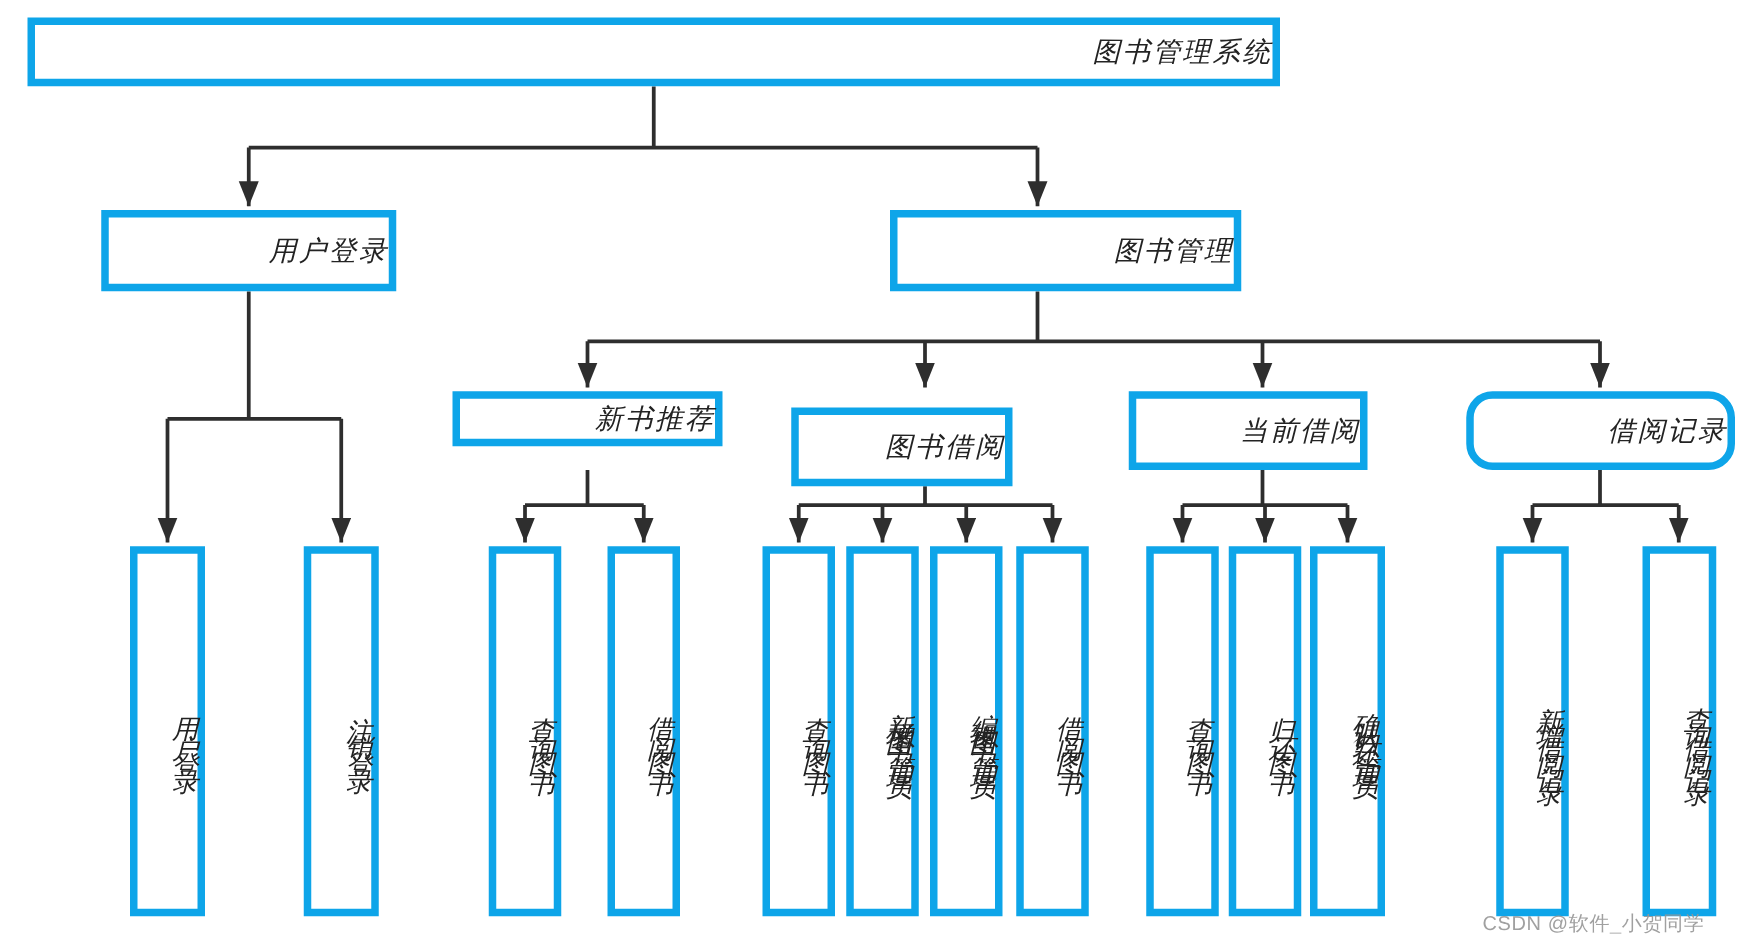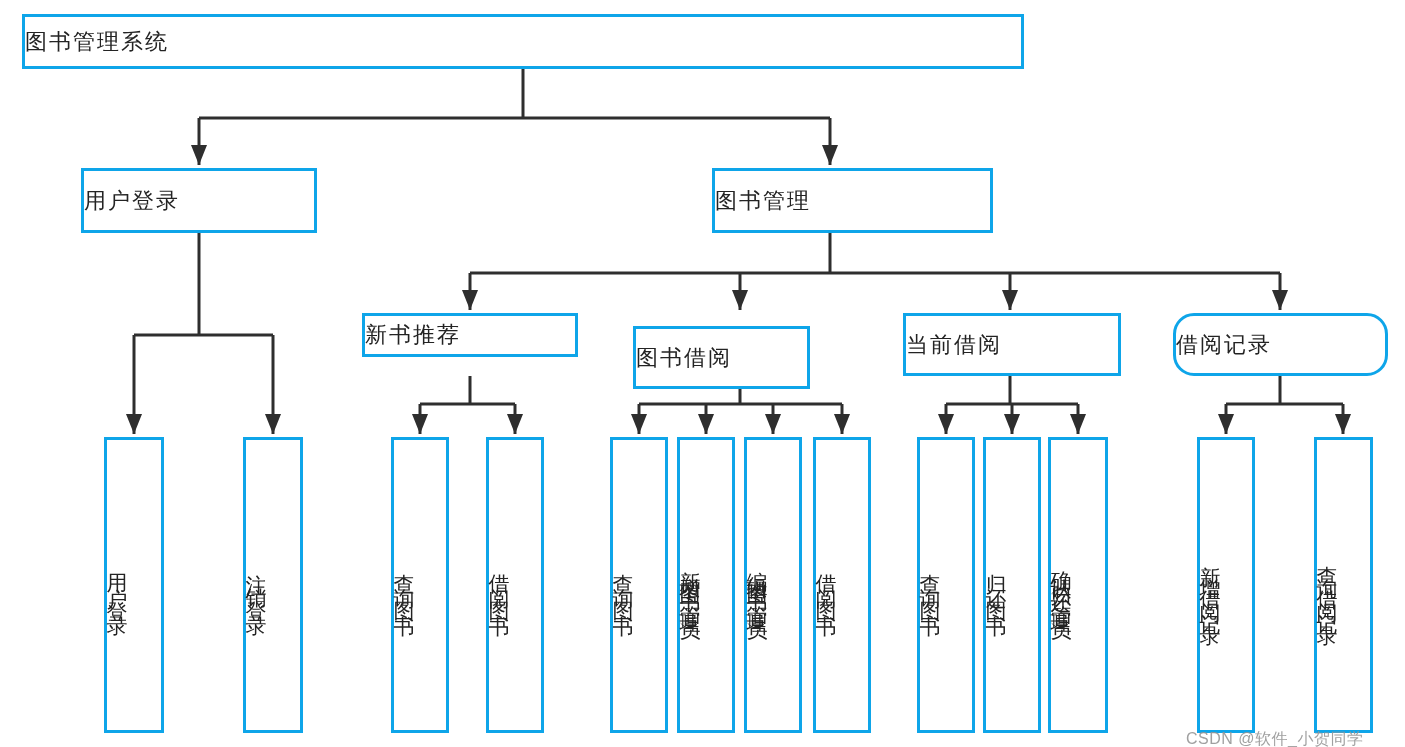--- a/index.html
+++ b/index.html
@@ -13,25 +13,26 @@
     overflow: hidden;
   }
   .connectors {
     position: absolute;
     left: 0; top: 0;
     width: 1405px; height: 747px;
   }
   .box {
     position: absolute;
     box-sizing: border-box;
-    border: 3px solid #0ea5e9;
+    border: 6px solid #0ea5e9;
     background: #ffffff;
     display: flex;
     align-items: center;
-    justify-content: flex-start;
+    justify-content: flex-end;
+    font-style: italic;
   }
   .hbox .lbl {
     font-size: 22px;
     letter-spacing: 2px;
     white-space: nowrap;
   }
   .vbox .lbl {
     writing-mode: vertical-rl;
     text-orientation: mixed;
     font-size: 21px;
@@ -110,21 +111,21 @@
   <div class="box hbox" style="left:712px; top:168px; width:281px; height:65px;">
     <span class="lbl">图书管理</span>
   </div>
 
   <div class="box hbox" style="left:362px; top:313px; width:216px; height:44px;">
     <span class="lbl">新书推荐</span>
   </div>
   <div class="box hbox" style="left:633px; top:326px; width:177px; height:63px;">
     <span class="lbl">图书借阅</span>
   </div>
-  <div class="box hbox" style="left:903px; top:313px; width:218px; height:63px;">
+  <div class="box hbox" style="left:903px; top:313px; width:191px; height:63px;">
     <span class="lbl">当前借阅</span>
   </div>
   <div class="box hbox" style="left:1173px; top:313px; width:215px; height:63px;border-radius:21px;">
     <span class="lbl">借阅记录</span>
   </div>
 
   <div class="box vbox ls14" style="left:104px; top:437px; width:60px; height:296px;">
     <span class="lbl">用户登录</span>
   </div>
   <div class="box vbox ls14" style="left:243px; top:437px; width:60px; height:296px;">

